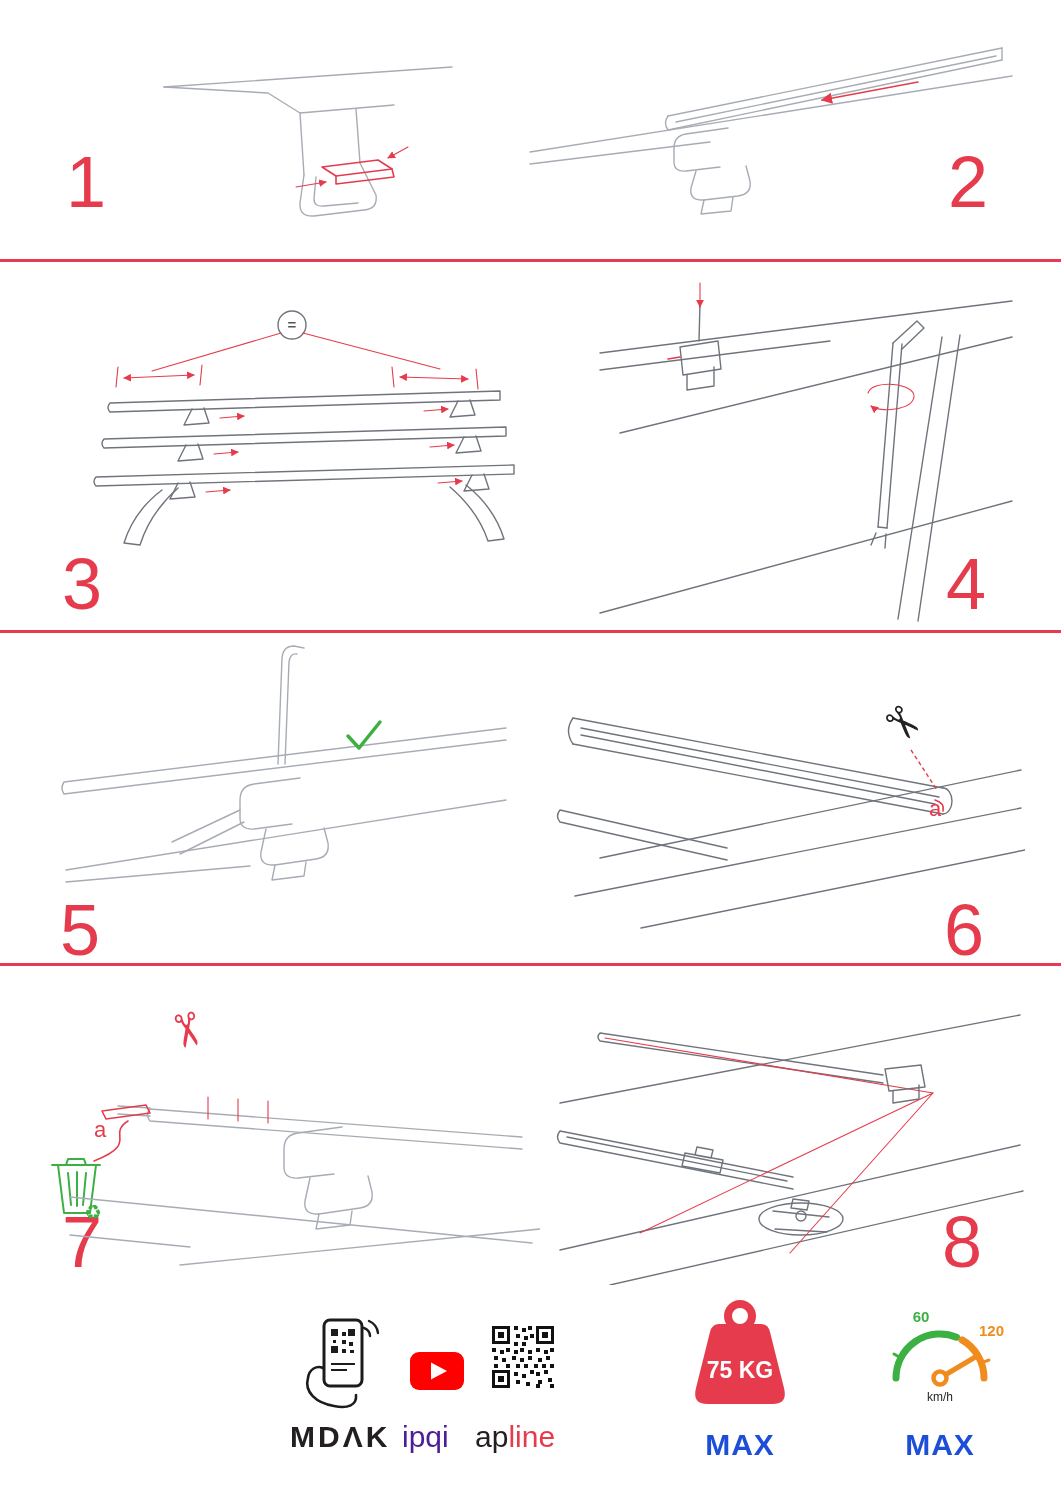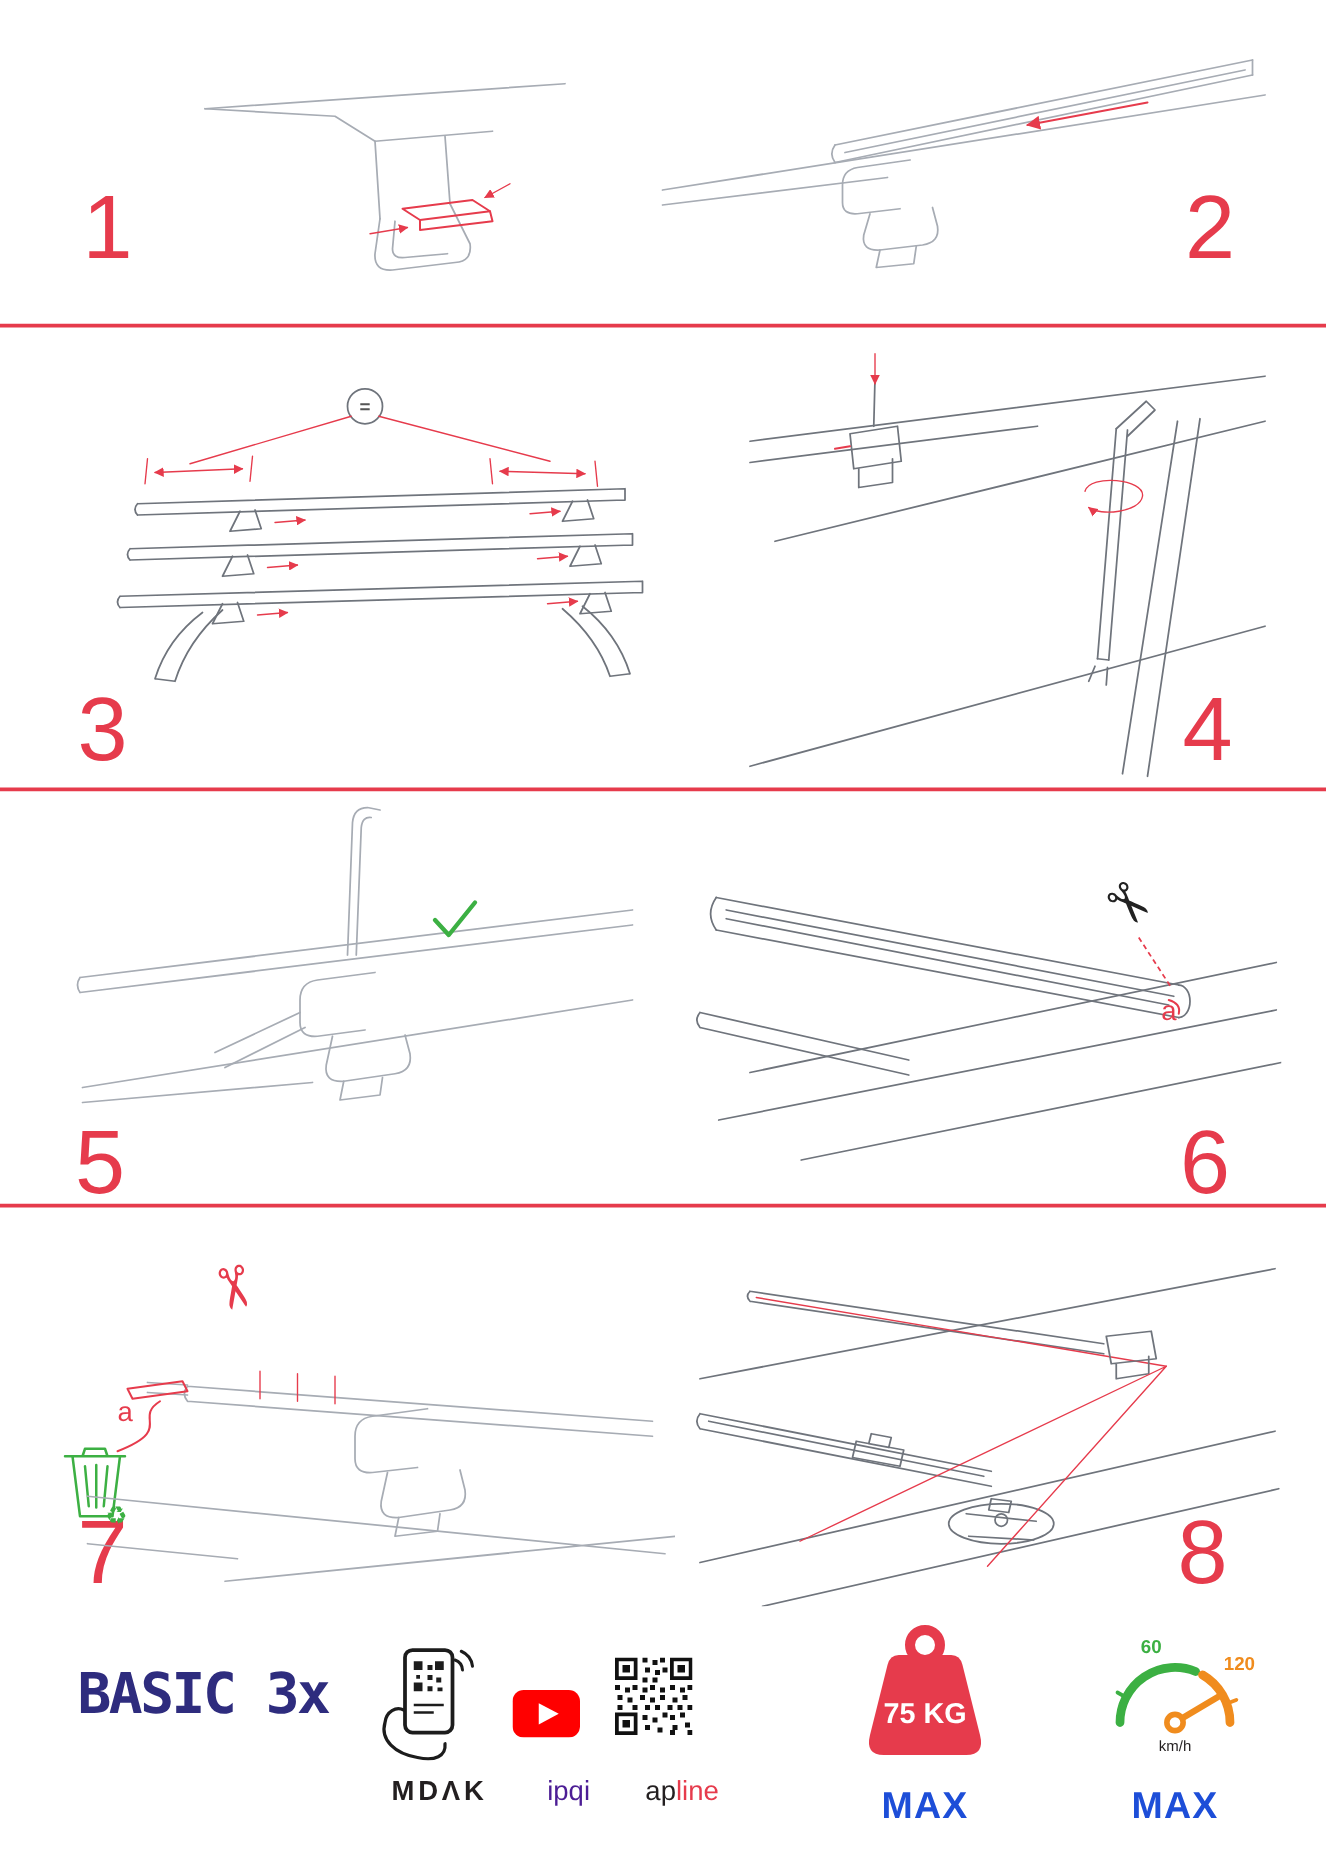--- a/index.html
+++ b/index.html
@@ -19,21 +19,21 @@
   .grn{stroke:#3cb043;fill:none;stroke-width:3.5;stroke-linecap:round;stroke-linejoin:round}
   .grn2{stroke:#3cb043;fill:none;stroke-width:2;stroke-linecap:round;stroke-linejoin:round}
   .eqt{font-size:15px;font-weight:bold;fill:#555;text-anchor:middle}
   .albl{font-size:22px;fill:#e63b4c}
   .scis{font-size:44px;fill:#222}
   .scisR{font-size:46px;fill:#e63b4c}
   .recy{font-size:20px;fill:#3cb043}
   .brand-name{position:absolute;left:62px;top:1328px;font-family:"DejaVu Sans Mono",monospace;font-weight:bold;font-size:45px;letter-spacing:-2px;color:#2e2c7e}
   .brand-sub{position:absolute;left:64px;top:1402px;font-size:29px;font-weight:bold;color:#231f20}
   .accent{color:#e63b4c}
-  .flabel{position:absolute;top:1420px;font-size:22px;color:#231f20;text-align:right}
+  .flabel{position:absolute;top:1420px;font-size:30px;color:#231f20;text-align:left}
   .flabel.mdak{left:290px;width:100px;letter-spacing:3px;font-weight:600}
   .flabel.ipqi{left:402px;width:70px;color:#4c1d95;font-weight:400}
   .flabel.apline{left:475px;width:100px;font-weight:400}
   .max-label{position:absolute;top:1428px;width:130px;text-align:center;font-size:30px;font-weight:bold;color:#1d4ed8;letter-spacing:1px}
 </style>
 </head>
 <body>
 
 <div class="page">
 
@@ -204,21 +204,20 @@
     <path class="g2" d="M15,146 L248,192 M15,158 L248,204 M15,146 Q10,152 15,158 M22,152 L242,196"></path>
     <path class="g2" d="M140,168 l38,7 l-3,13 l-38,-7 Z M152,162 l16,3 l-2,8 l-16,-3 Z"></path>
     <g>
       <ellipse class="g2" cx="256" cy="234" rx="42" ry="16"></ellipse>
       <path class="g2" d="M228,226 L284,232 M230,244 L282,247 M248,214 l16,2 l-2,9 l-16,-2 Z"></path>
       <circle class="g2" cx="256" cy="231" r="5"></circle>
     </g>
     <path class="rdl" d="M388,108 L95,248 M388,108 L245,268"></path>
   </svg>
 
-  <div class="brand-name">BASIC 3x</div>
 
   <svg class="ill" style="left:300px;top:1316px" width="80" height="96" viewBox="0 0 80 96">
     <rect x="24" y="4" width="38" height="66" rx="6" fill="#fff" stroke="#1c1c1c" stroke-width="3"></rect>
     <g fill="#1c1c1c">
       <rect x="31" y="13" width="7" height="7"></rect>
         <rect x="48" y="13" width="7" height="7"></rect>
       <rect x="31" y="30" width="7" height="7"></rect>
         <rect x="42" y="16" width="4" height="4"></rect>
       <rect x="42" y="24" width="4" height="4"></rect>
         <rect x="49" y="26" width="4" height="4"></rect>

